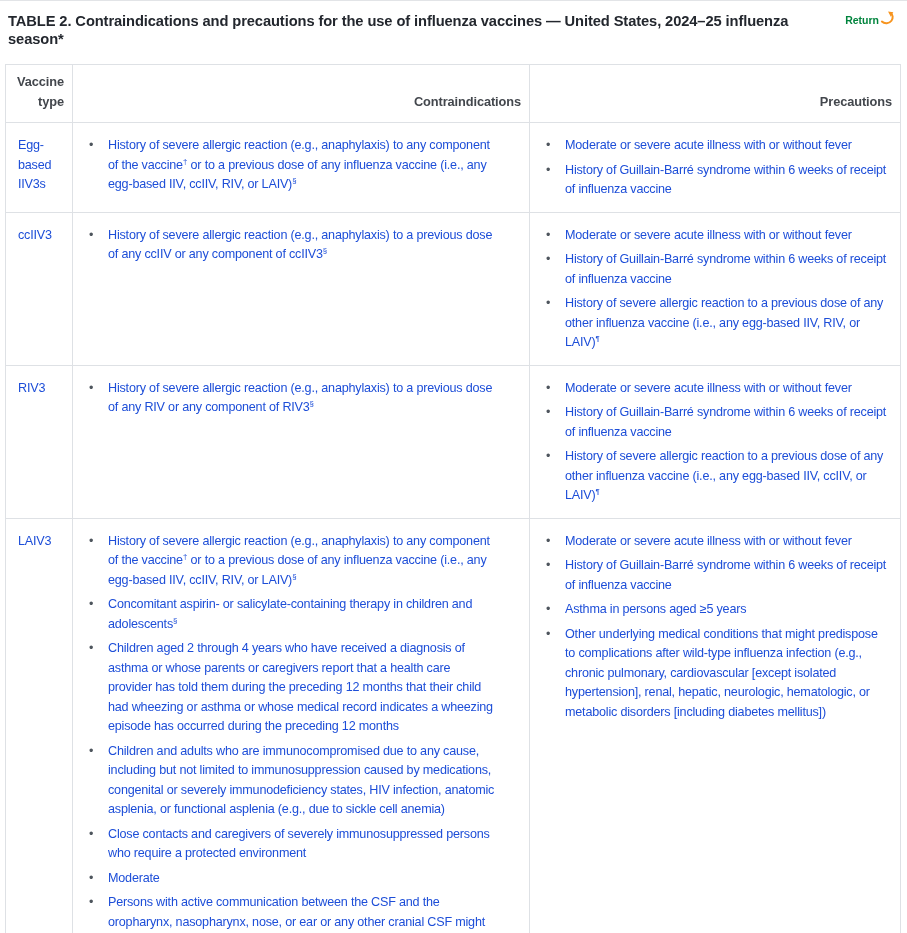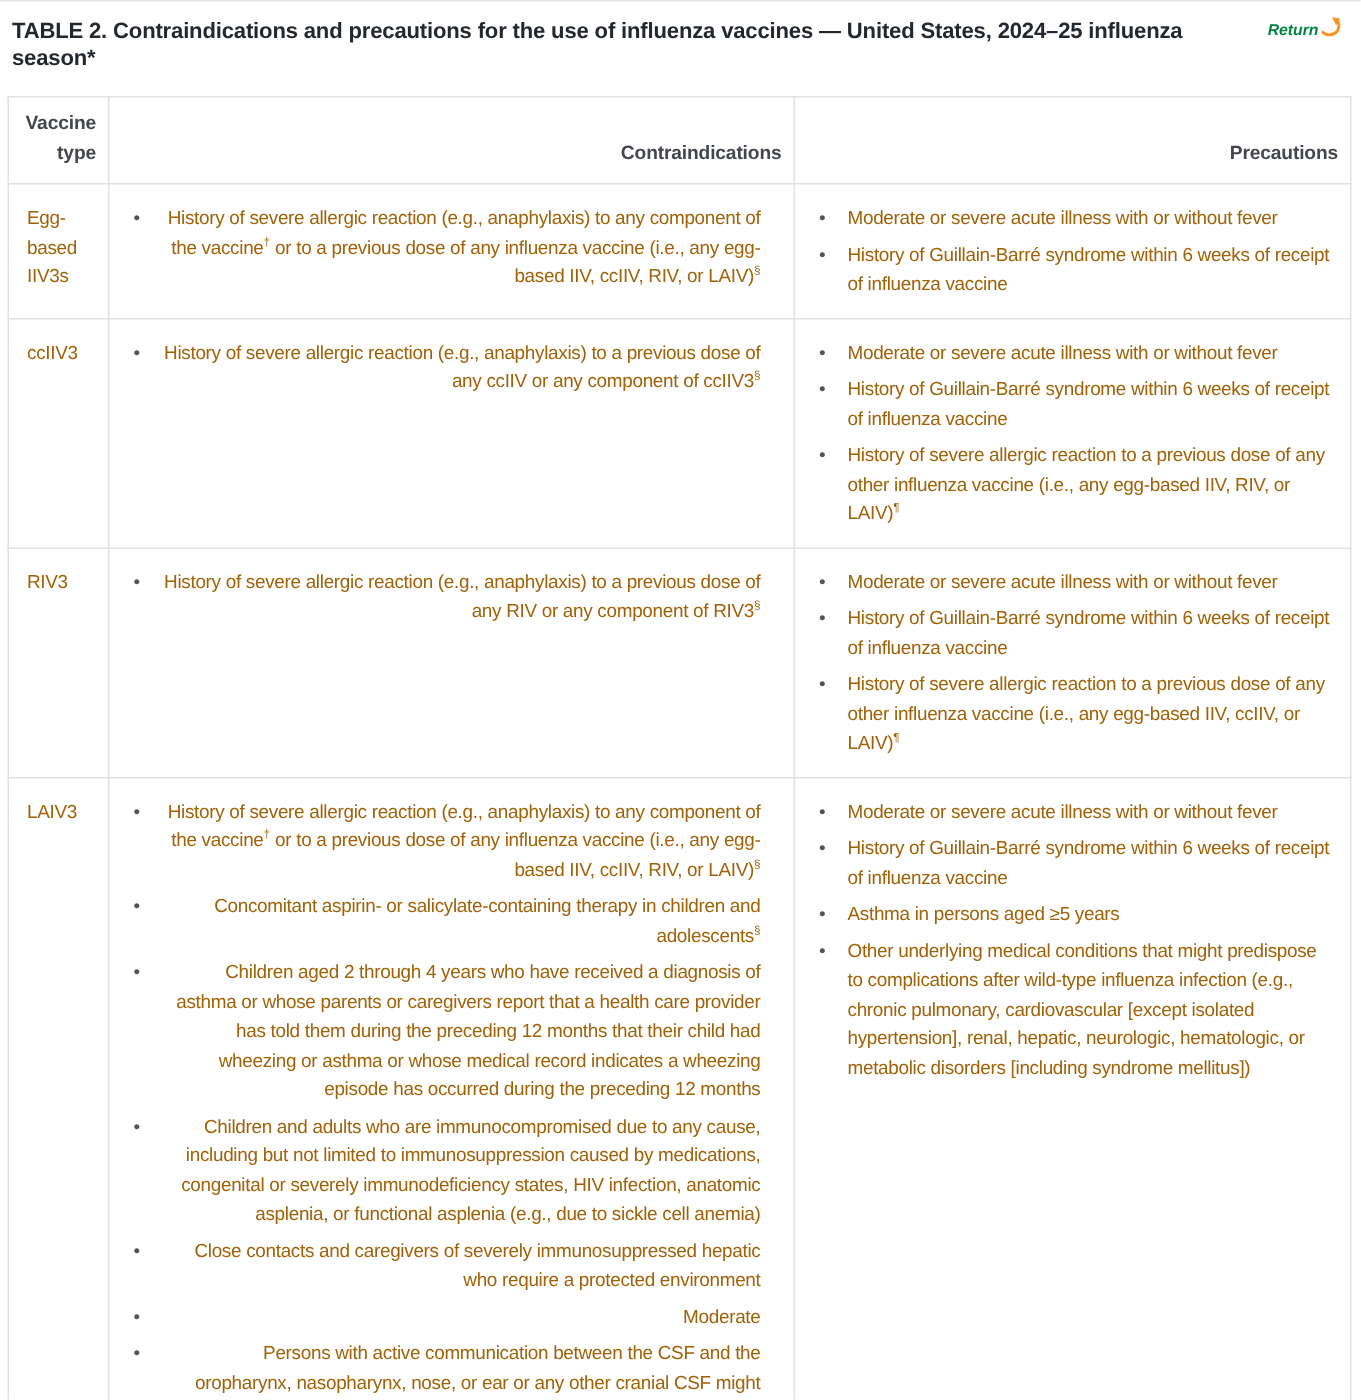--- a/index.html
+++ b/index.html
@@ -22,47 +22,46 @@
     font-size: 14.7px; font-weight: 700; color: #23272e;
     letter-spacing: -0.1px; line-height: 1.25;
     max-width: 800px;
   }
   .return-link {
     display: inline-flex; align-items: center; gap: 1px;
     margin-top: 2px; margin-right: 2px;
     text-decoration: none; cursor: pointer;
     font-size: 10.5px; font-weight: 700; color: #00843D;
     white-space: nowrap;
-    font-style: italic;
   }
   .return-link svg { display: block; margin-top: -4px; }
 
   
   table.vx {
     width: 896px; table-layout: fixed; border-collapse: collapse;
     background: #fff;
   }
   table.vx th, table.vx td { border: 1px solid #dee1e5; }
   col.c-type  { width: 67px; }
   col.c-contra{ width: 457px; }
 
   th {
     vertical-align: bottom; text-align: right;
     font-size: 12.8px; font-weight: 700; color: #43474d;
     letter-spacing: -0.1px; line-height: 1.55;
     padding: 7px 8px 11px 11px;
   }
   td {
     vertical-align: top;
-    font-size: 12.6px; color: #a16207; letter-spacing: -0.2px;
+    font-size: 12.6px; color: #1d4ed8; letter-spacing: -0.2px;
     line-height: 19.5px;
     padding: 13px 8px 12px 12px;
   }
   td.cell-type { padding-right: 4px; }
-  td.cell-contra { padding-right: 22px; text-align: right; }
+  td.cell-contra { padding-right: 32px; }
   td.cell-prec   { padding-right: 12px; }
 
   ul.bullets { margin: 0; padding: 0; list-style: none; }
   ul.bullets li { position: relative; padding-left: 23px; margin: 0 0 5px 0; }
   ul.bullets li:last-child { margin-bottom: 0; }
   ul.bullets li::before {
     content: "\2022";
     position: absolute; left: 4px; top: 0;
     color: #4e555d; font-size: 12.6px;
   }
@@ -148,30 +147,30 @@
   </tr>
 
   <tr>
     <td class="cell-type"><span class="cell-text">LAIV3</span></td>
     <td class="cell-contra">
       <ul class="bullets">
               <li>History of severe allergic reaction (e.g., anaphylaxis) to any component of the vaccine<sup>†</sup> or to a previous dose of any influenza vaccine (i.e., any egg-based IIV, ccIIV, RIV, or LAIV)<sup>§</sup></li>
               <li>Concomitant aspirin- or salicylate-containing therapy in children and adolescents<sup>§</sup></li>
               <li>Children aged 2 through 4 years who have received a diagnosis of asthma or whose parents or caregivers report that a health care provider has told them during the preceding 12 months that their child had wheezing or asthma or whose medical record indicates a wheezing episode has occurred during the preceding 12 months</li>
               <li>Children and adults who are immunocompromised due to any cause, including but not limited to immunosuppression caused by medications, congenital or severely immunodeficiency states, HIV infection, anatomic asplenia, or functional asplenia (e.g., due to sickle cell anemia)</li>
-              <li>Close contacts and caregivers of severely immunosuppressed hepatic who require a protected environment</li>
+              <li>Close contacts and caregivers of severely immunosuppressed persons who require a protected environment</li>
               <li>Moderate</li>
               <li>Persons with active communication between the CSF and the oropharynx, nasopharynx, nose, or ear or any other cranial CSF might</li>
             </ul>
     </td>
     <td class="cell-prec">
       <ul class="bullets">
               <li>Moderate or severe acute illness with or without fever</li>
               <li>History of Guillain-Barré syndrome within 6 weeks of receipt of influenza vaccine</li>
               <li>Asthma in persons aged ≥5 years</li>
-              <li>Other underlying medical conditions that might predispose to complications after wild-type influenza infection (e.g., chronic pulmonary, cardiovascular [except isolated hypertension], renal, hepatic, neurologic, hematologic, or metabolic disorders [including syndrome mellitus])</li>
+              <li>Other underlying medical conditions that might predispose to complications after wild-type influenza infection (e.g., chronic pulmonary, cardiovascular [except isolated hypertension], renal, hepatic, neurologic, hematologic, or metabolic disorders [including diabetes mellitus])</li>
             </ul>
     </td>
   </tr>
 </tbody>
   </table>
 
 </div>
 
 </body></html>

